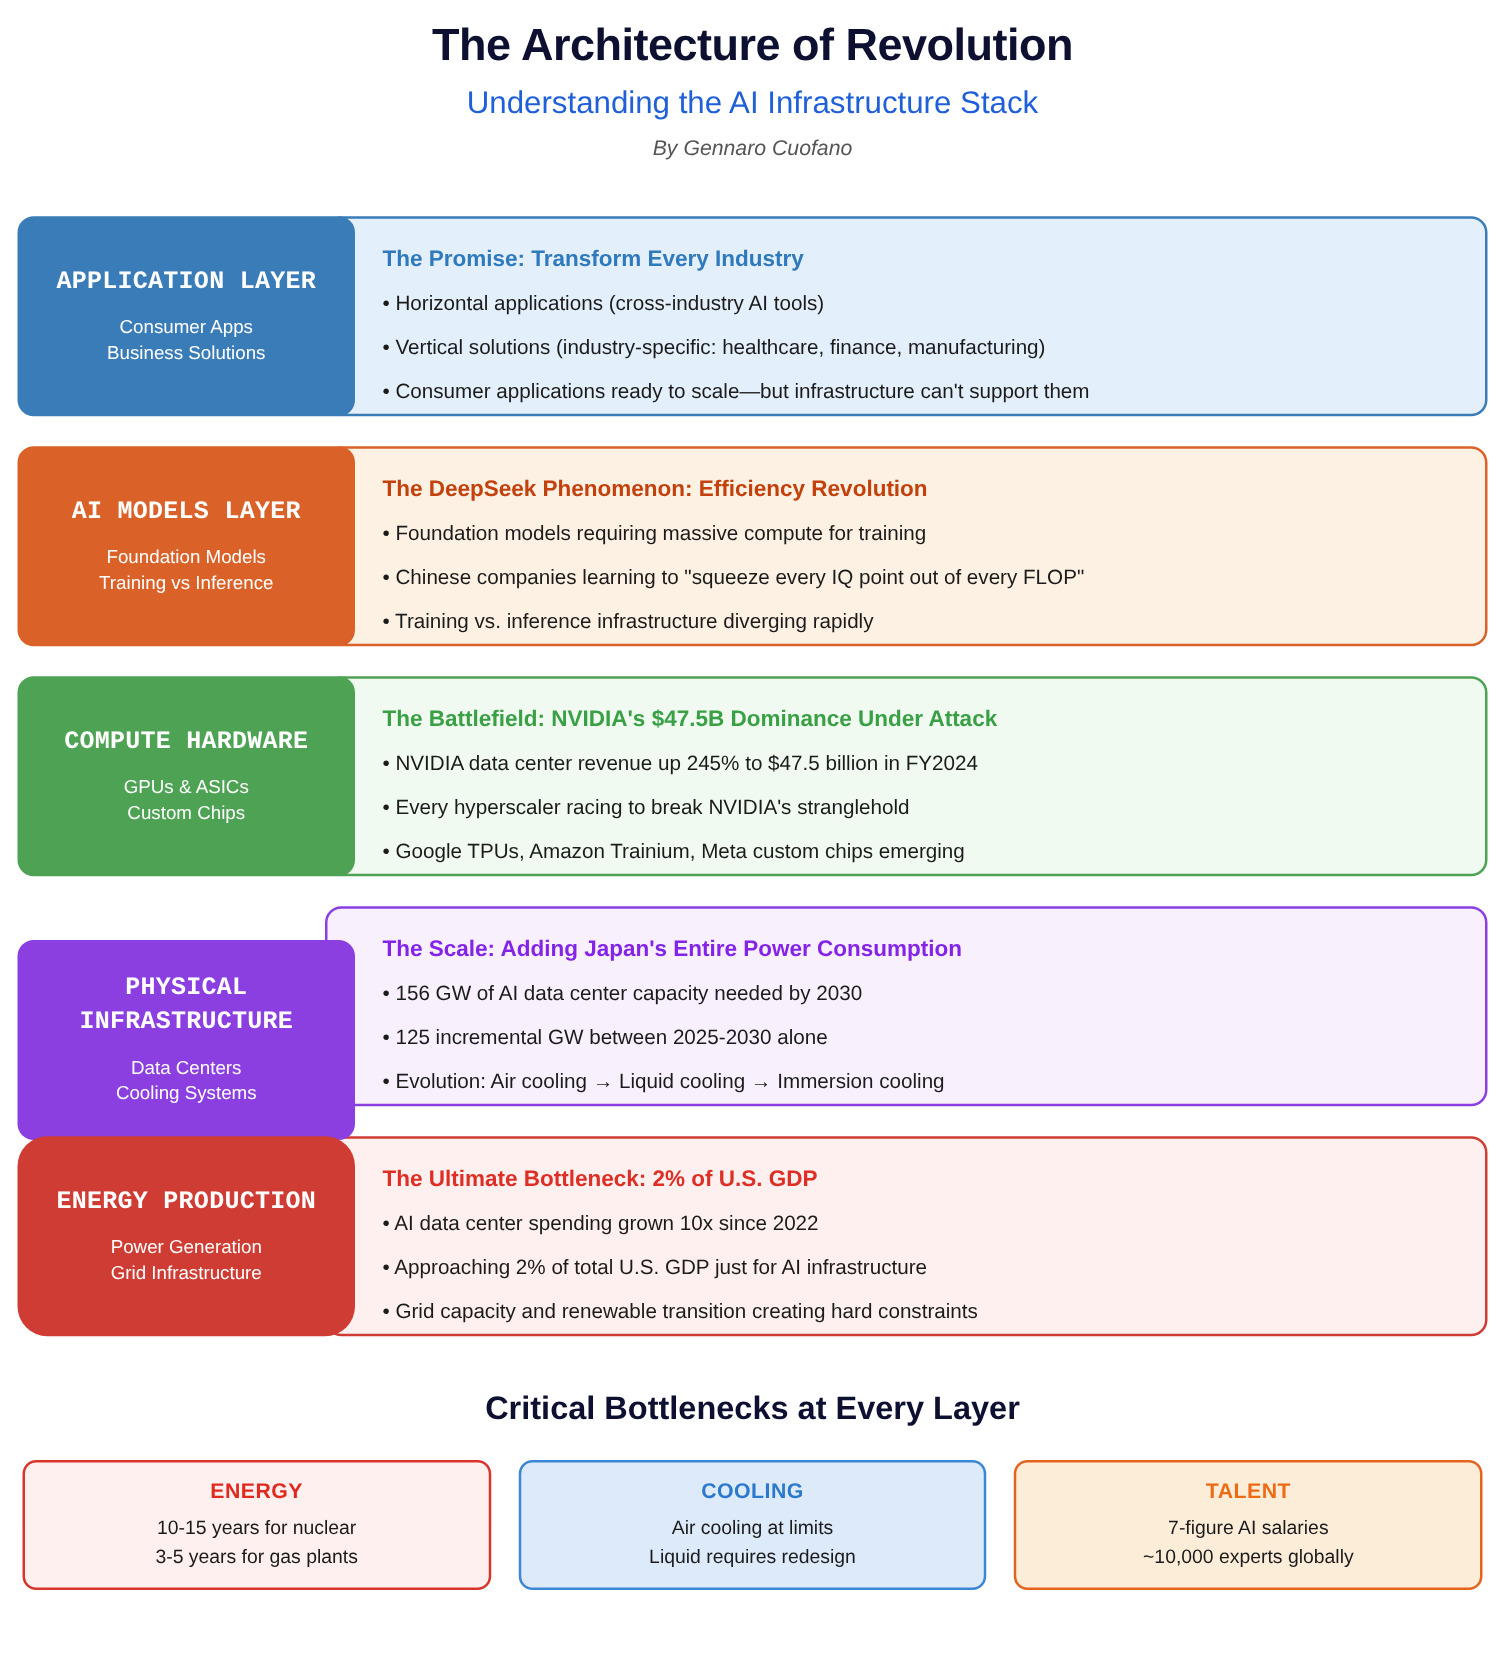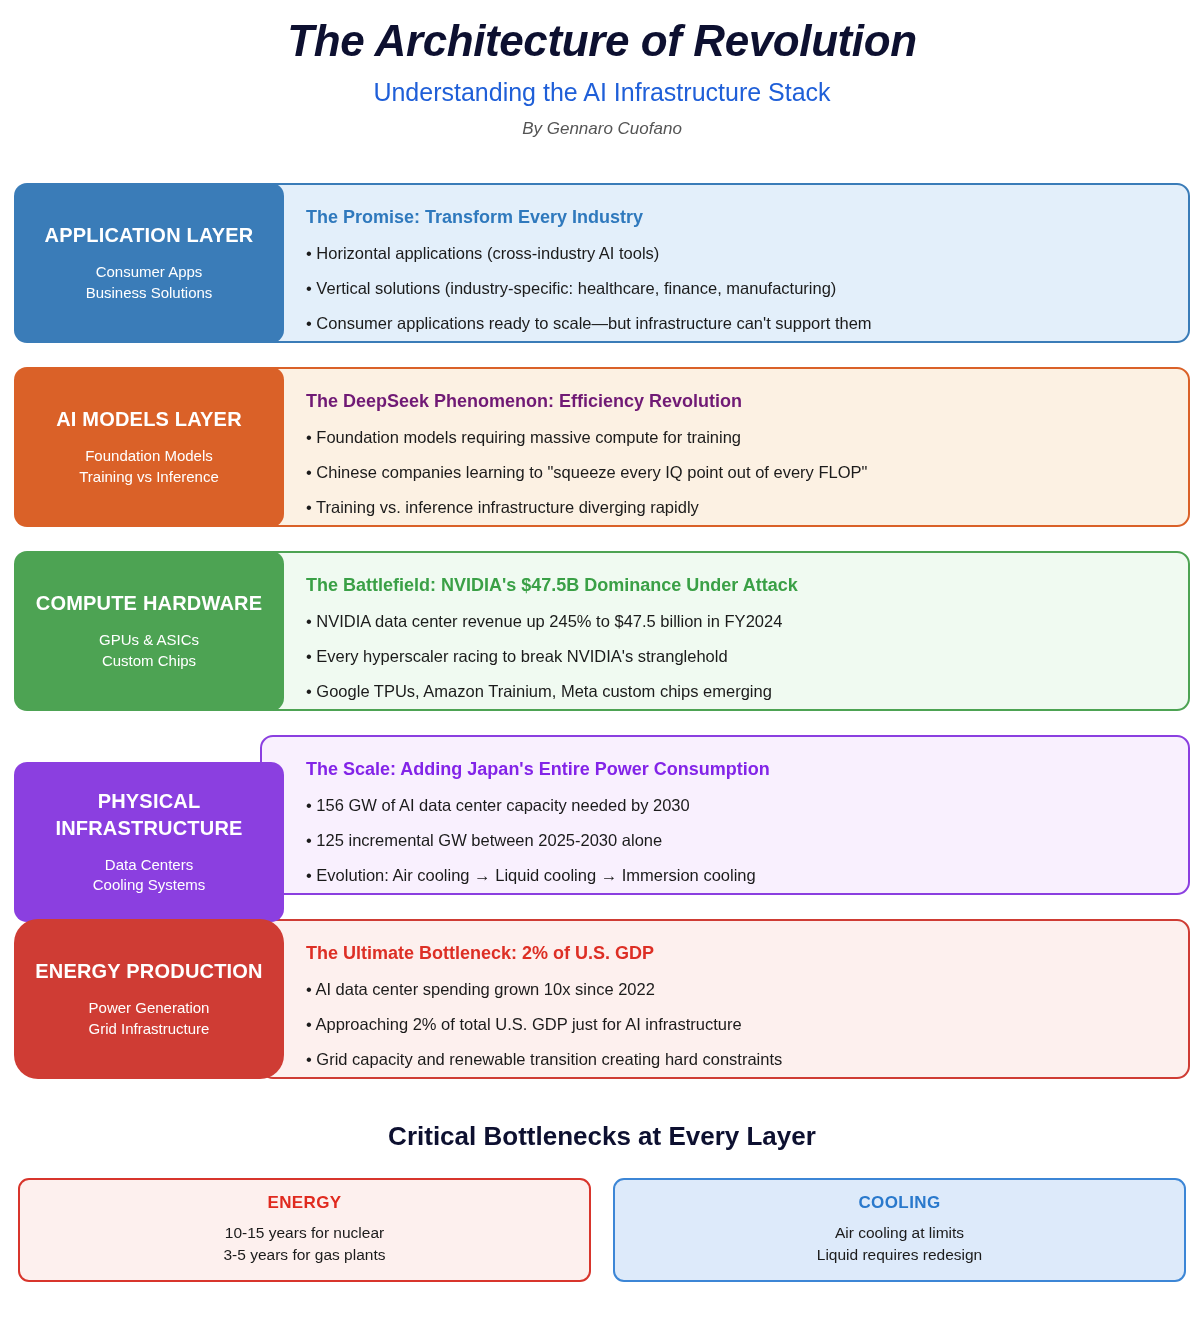--- a/index.html
+++ b/index.html
@@ -18,26 +18,25 @@
     height: 1322px;
     background: #ffffff;
   }
 
   
   .header {
     padding-top: 14px;
     text-align: center;
   }
   .main-title {
-    font-size: 44px;
+    font-size: 36px;
     font-weight: bold;
     color: #0d1030;
     letter-spacing: -0.4px;
     line-height: 1.22;
-    font-style: italic;
   }
   .subtitle {
     font-size: 25px;
     color: #1f5fd8;
     margin-top: 9px;
     line-height: 1.25;
   }
   .byline {
     font-size: 17px;
     font-style: italic;
@@ -83,20 +82,21 @@
     text-align: center;
     z-index: 3;
   }
 
   .badge-title {
     font-size: 20px;
     font-weight: bold;
     line-height: 1.34;
     letter-spacing: 0.2px;
     max-width: 240px;
+    font-family: Liberation Mono, monospace;
   }
   .badge-sub {
     font-size: 15px;
     line-height: 1.38;
     margin-top: 13px;
     font-weight: normal;
   }
 
   .panel-heading {
     font-size: 18px;
@@ -112,21 +112,21 @@
     margin-bottom: 13px;
   }
 
   
   .t-blue   .layer-badge { background: #3a7cb8; }
   .t-blue   .layer-panel { background: #e3effa; border-color: #3a7cb8; }
   .t-blue   .panel-heading { color: #2f79bd; }
 
   .t-orange .layer-badge { background: #da6128; }
   .t-orange .layer-panel { background: #fcf1e3; border-color: #da6128; }
-  .t-orange .panel-heading { color: #701a75; }
+  .t-orange .panel-heading { color: #c2410c; }
 
   .t-green  .layer-badge { background: #4da353; }
   .t-green  .layer-panel { background: #f0faf1; border-color: #4da353; }
   .t-green  .panel-heading { color: #3aa046; }
 
   .t-purple .layer-badge { background: #8b3fe0; margin-top: 27px; }
   .t-purple .layer-panel { background: #f9f0fe; border-color: #8b3fe0; }
   .t-purple .panel-heading { color: #8324e8; }
 
   .t-red    .layer-badge { background: #cf3c34; border-radius: 24px; }
@@ -288,16 +288,21 @@
       <div class="bn-line">3-5 years for gas plants</div>
     </div>
 
 
     <div class="bn-card bn-blue">
       <div class="bn-label">COOLING</div>
       <div class="bn-line">Air cooling at limits</div>
       <div class="bn-line">Liquid requires redesign</div>
     </div>
 
+    <div class="bn-card bn-orange">
+      <div class="bn-label">TALENT</div>
+      <div class="bn-line">7-figure AI salaries</div>
+      <div class="bn-line">~10,000 experts globally</div>
+    </div>
 
   </div>
 
 </div>
 
 </body></html>

